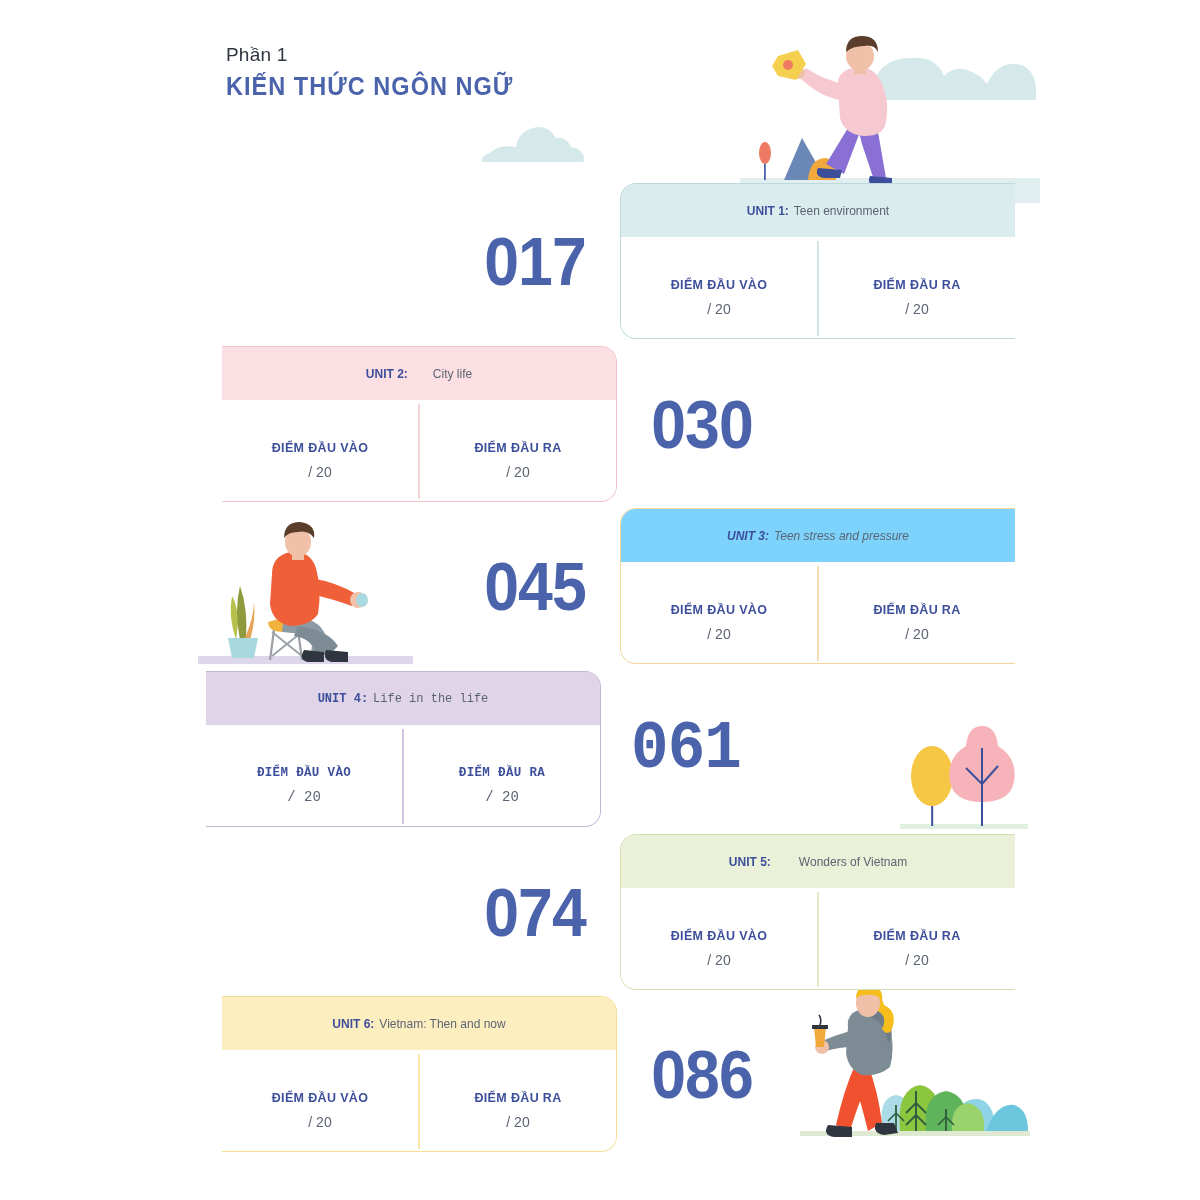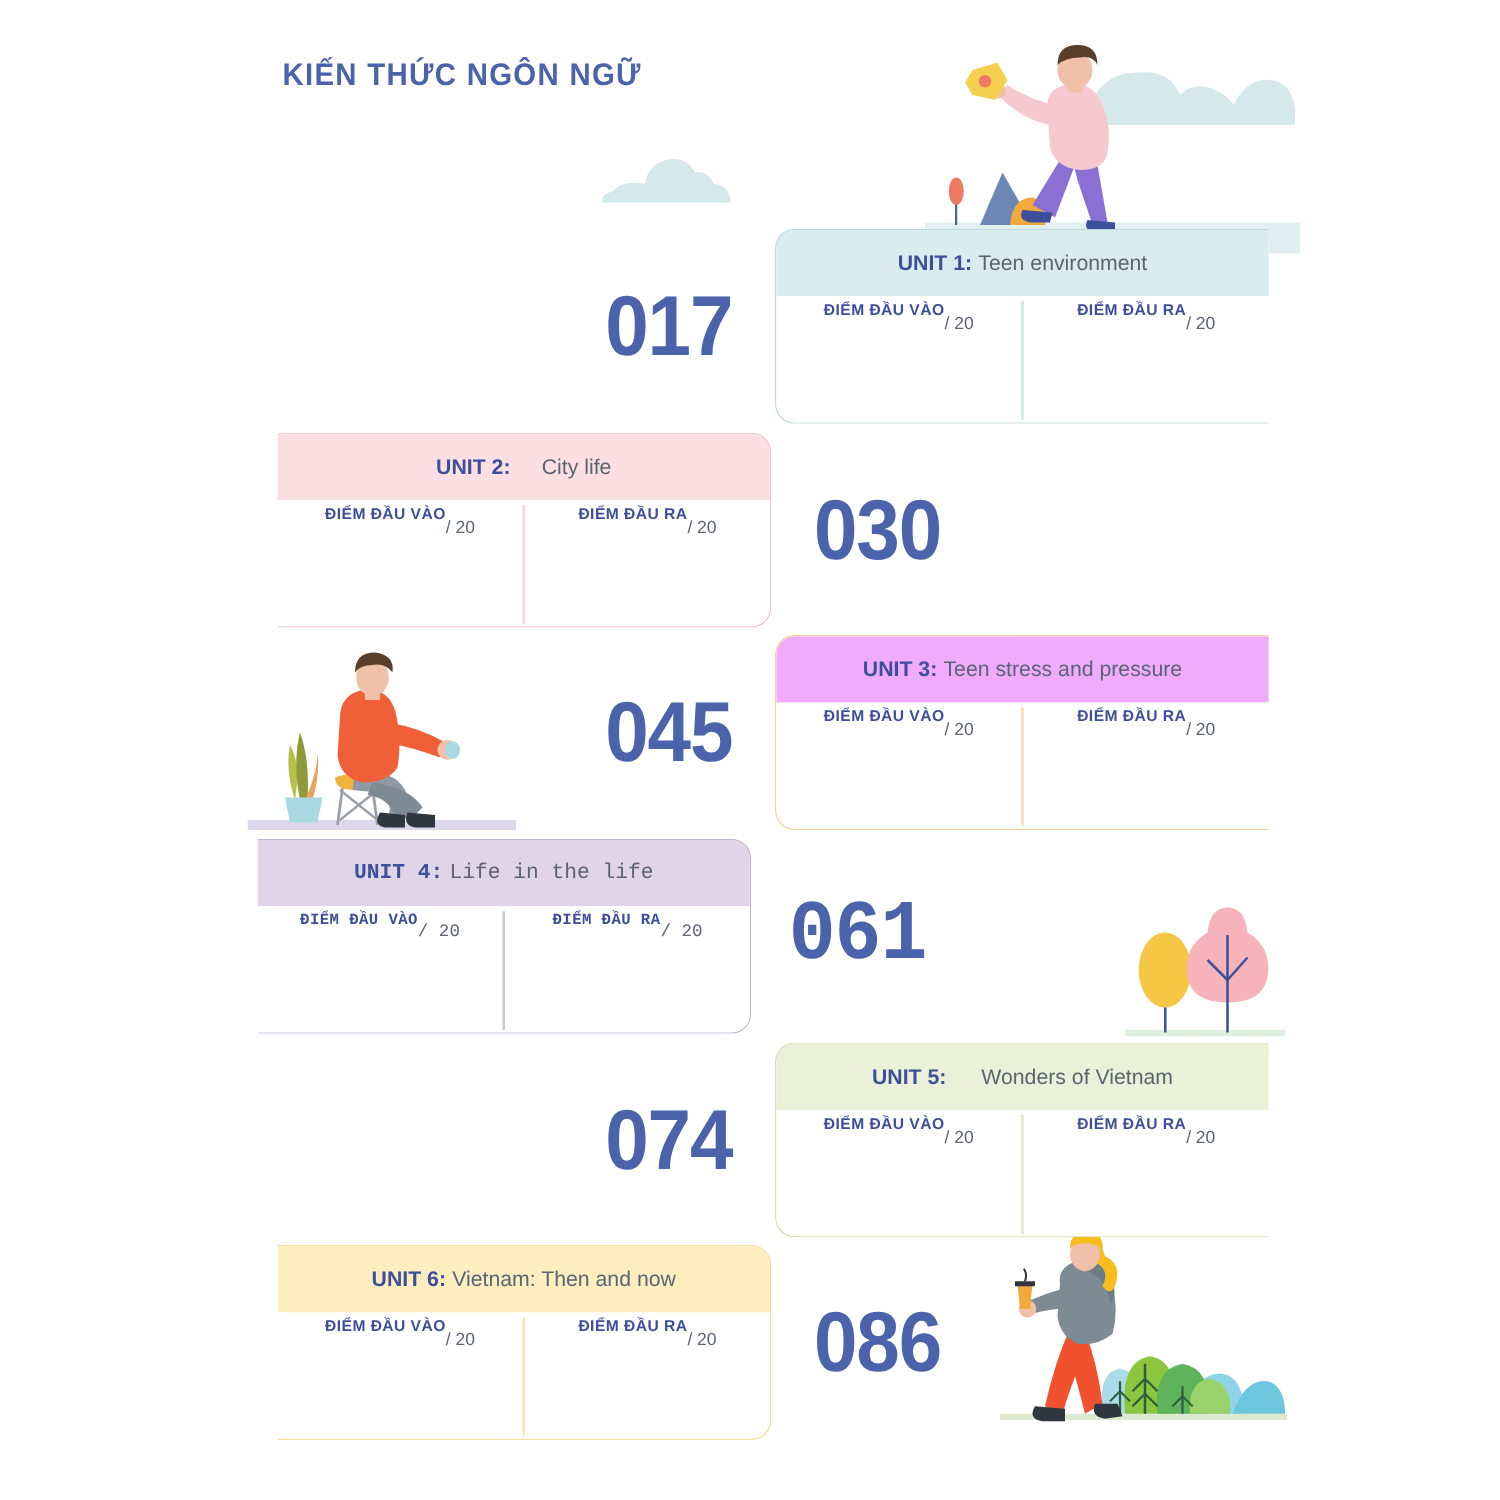--- a/index.html
+++ b/index.html
@@ -95,44 +95,45 @@
   .unit-card.cap-right {
     border-top-right-radius: 16px;
     border-bottom-right-radius: 16px;
   }
 
   .unit-title {
     height: 53px;
     display: flex;
     align-items: center;
     justify-content: center;
-    font-size: 17px;
+    font-size: 12px;
     color: #555e6e;
     white-space: nowrap;
     box-sizing: border-box;
   }
   .unit-title .u-key {
     font-weight: 700;
     color: #3d4f9b;
     margin-right: 5px;
   }
   .unit-title .u-name { font-weight: 400; color: #5b6472; }
 
   .unit-scores {
     flex: 1;
     display: flex;
     background: #ffffff;
     position: relative;
   }
   .score-cell {
     flex: 1;
     display: flex;
-    flex-direction: row;
+    flex-direction: column;
+    align-items: center;
     justify-content: center;
-    padding-top: 4px;
+    padding-top: 20px;
   }
   .score-label {
     font-size: 12.5px;
     font-weight: 700;
     color: #3d4f9b;
     letter-spacing: 0.35px;
     white-space: nowrap;
   }
   .score-value {
     margin-top: 9px;
@@ -145,20 +146,21 @@
     align-self: stretch;
     margin: 4px 0 2px 0;
   }
 </style>
 </head>
 <body>
 
 <div class="page">
 
   <div class="header">
+    <div class="part-label">Phần 1</div>
     <div class="part-title">KIẾN THỨC NGÔN NGỮ</div>
   </div>
 
   <div class="art" id="art-cloud-left">
     <svg width="110" height="45" viewBox="0 0 110 45">
       <path d="M4 40 L104 40 Q108 40 106 36 Q104 26 93 25 Q88 14 78 16 Q70 2 55 6 Q40 10 38 25 Q20 22 12 31 Q2 34 4 40 Z" fill="#d6e9ea"></path>
     </svg>
   </div>
 
   <div class="art" id="art-hiker">
@@ -333,21 +335,21 @@
           <div class="score-value">/ 20</div>
         </div>
       </div>
     </div>
     <div class="unit-number">030</div>
   </div>
 
   <div class="unit-row right" style="left:450px; top:508px;">
     <div class="unit-number">045</div>
     <div class="unit-card cap-left" id="card-2" style="border-left: 1.5px solid rgb(243, 212, 157); border-top: 1.5px solid rgb(243, 212, 157); border-bottom: 1.5px solid rgb(243, 212, 157);">
-      <div class="unit-title" id="title-2" style="background: #f0abfc;">
+      <div class="unit-title" id="title-2" style="background: #7dd3fc; font-style: italic;">
         <span class="u-key">UNIT 3:</span>
         <span class="u-name">Teen stress and pressure</span>
       </div>
       <div class="unit-scores">
         <div class="score-cell">
           <div class="score-label">ĐIỂM ĐẦU VÀO</div>
           <div class="score-value">/ 20</div>
         </div>
         <div class="score-divider" id="div-2" style="background: rgb(247, 222, 180);"></div>
         <div class="score-cell">

